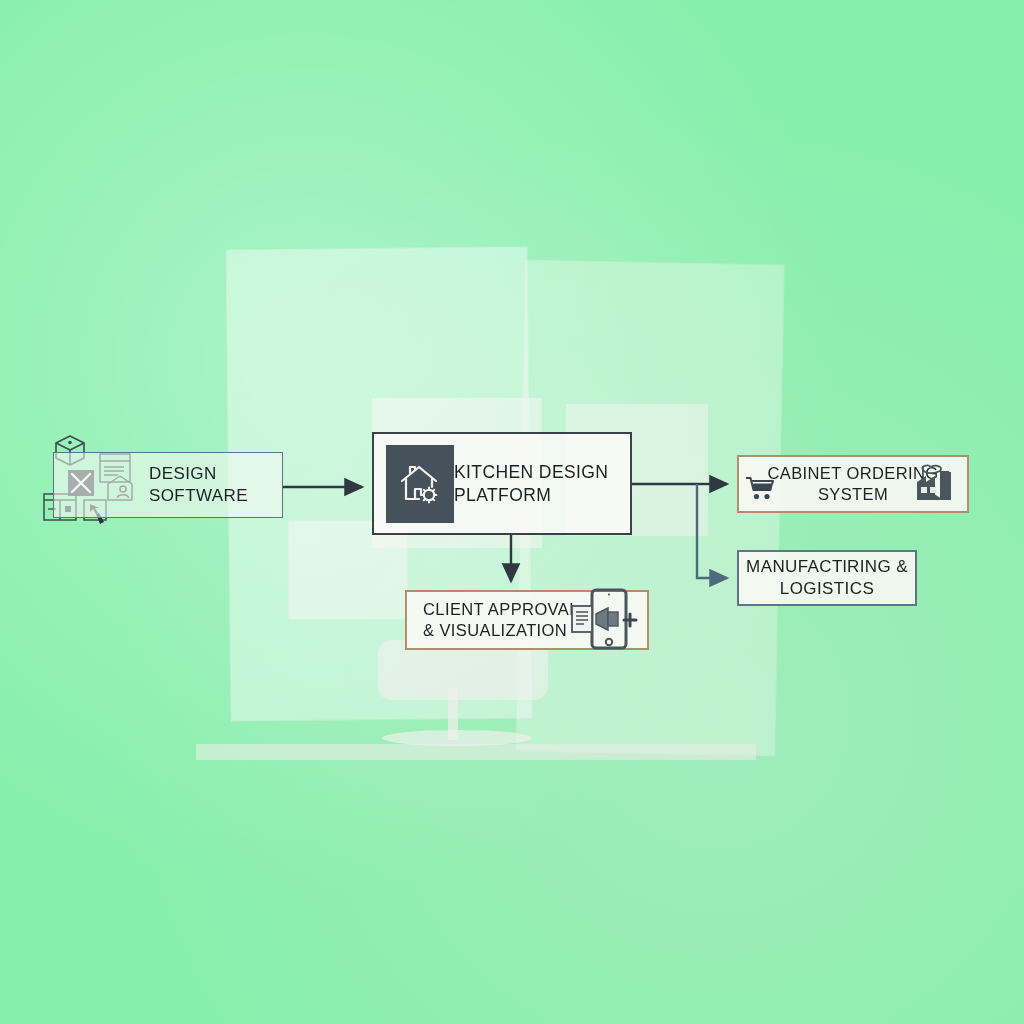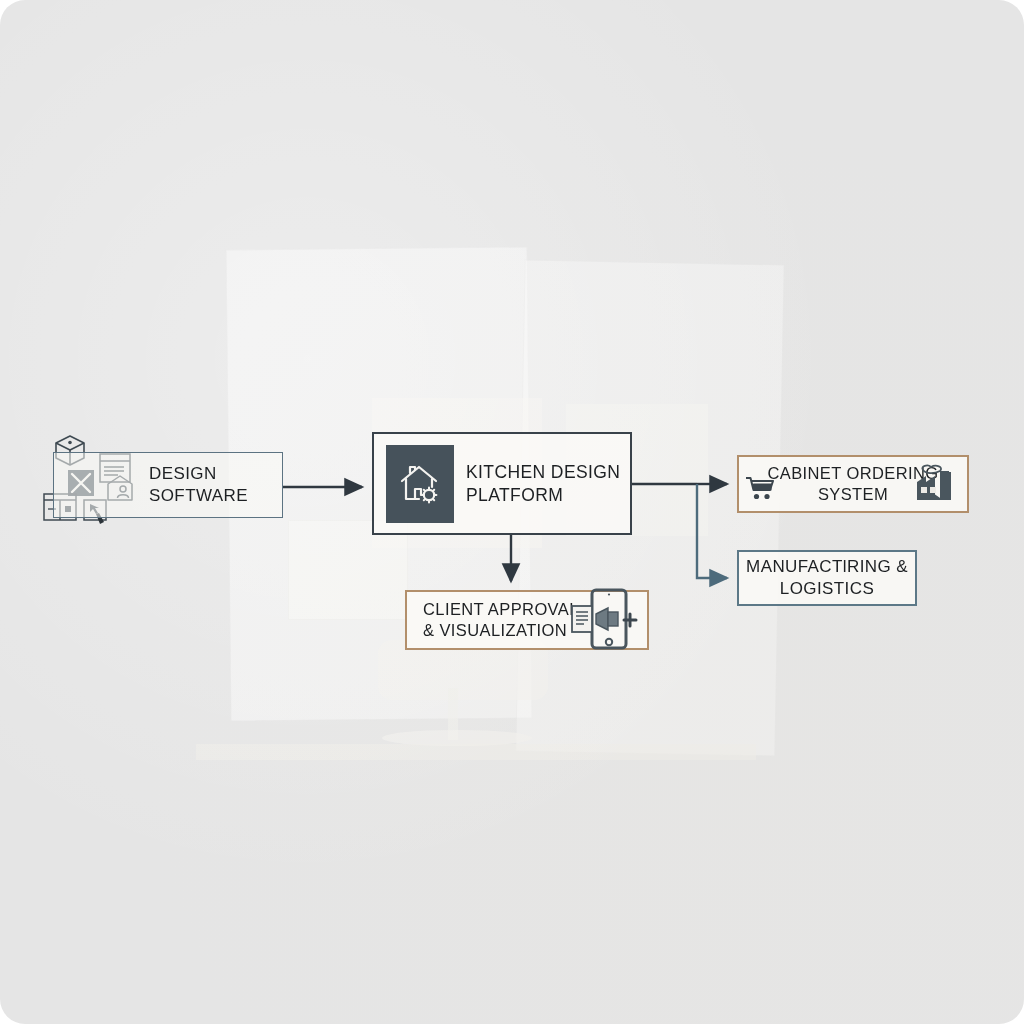--- a/index.html
+++ b/index.html
@@ -4,24 +4,23 @@
 <style>
   html, body {
     margin: 0;
     padding: 0;
     background: #ffffff;
   }
   #canvas {
     position: relative;
     width: 1024px;
     height: 1024px;
-    background: #e5e5e5;
+    background: #86efac;
     overflow: hidden;
     font-family: "Liberation Sans", sans-serif;
-    border-radius: 25px;
   }
 
   
   .ghost {
     position: absolute;
     pointer-events: none;
   }
   #ghost-monitor {
     left: 228px; top: 248px; width: 300px; height: 470px;
     background: rgba(255,255,255,0.42);
@@ -103,21 +102,20 @@
     padding-left: 95px;
   }
   #node-design-software .node-label { font-size: 17px; }
 
   
   #node-kitchen-platform {
     left: 372px; top: 432px; width: 260px; height: 103px;
     border: 2px solid #39424a;
     background: rgba(250,249,247,0.86);
     padding-left: 12px;
-    gap: 12px;
   }
 
   
   #node-cabinet-ordering {
     left: 737px; top: 455px; width: 232px; height: 58px;
     border: 2.2px solid #b28f6b;
     background: rgba(250,249,246,0.88);
     justify-content: center;
     padding: 0 4px;
   }

